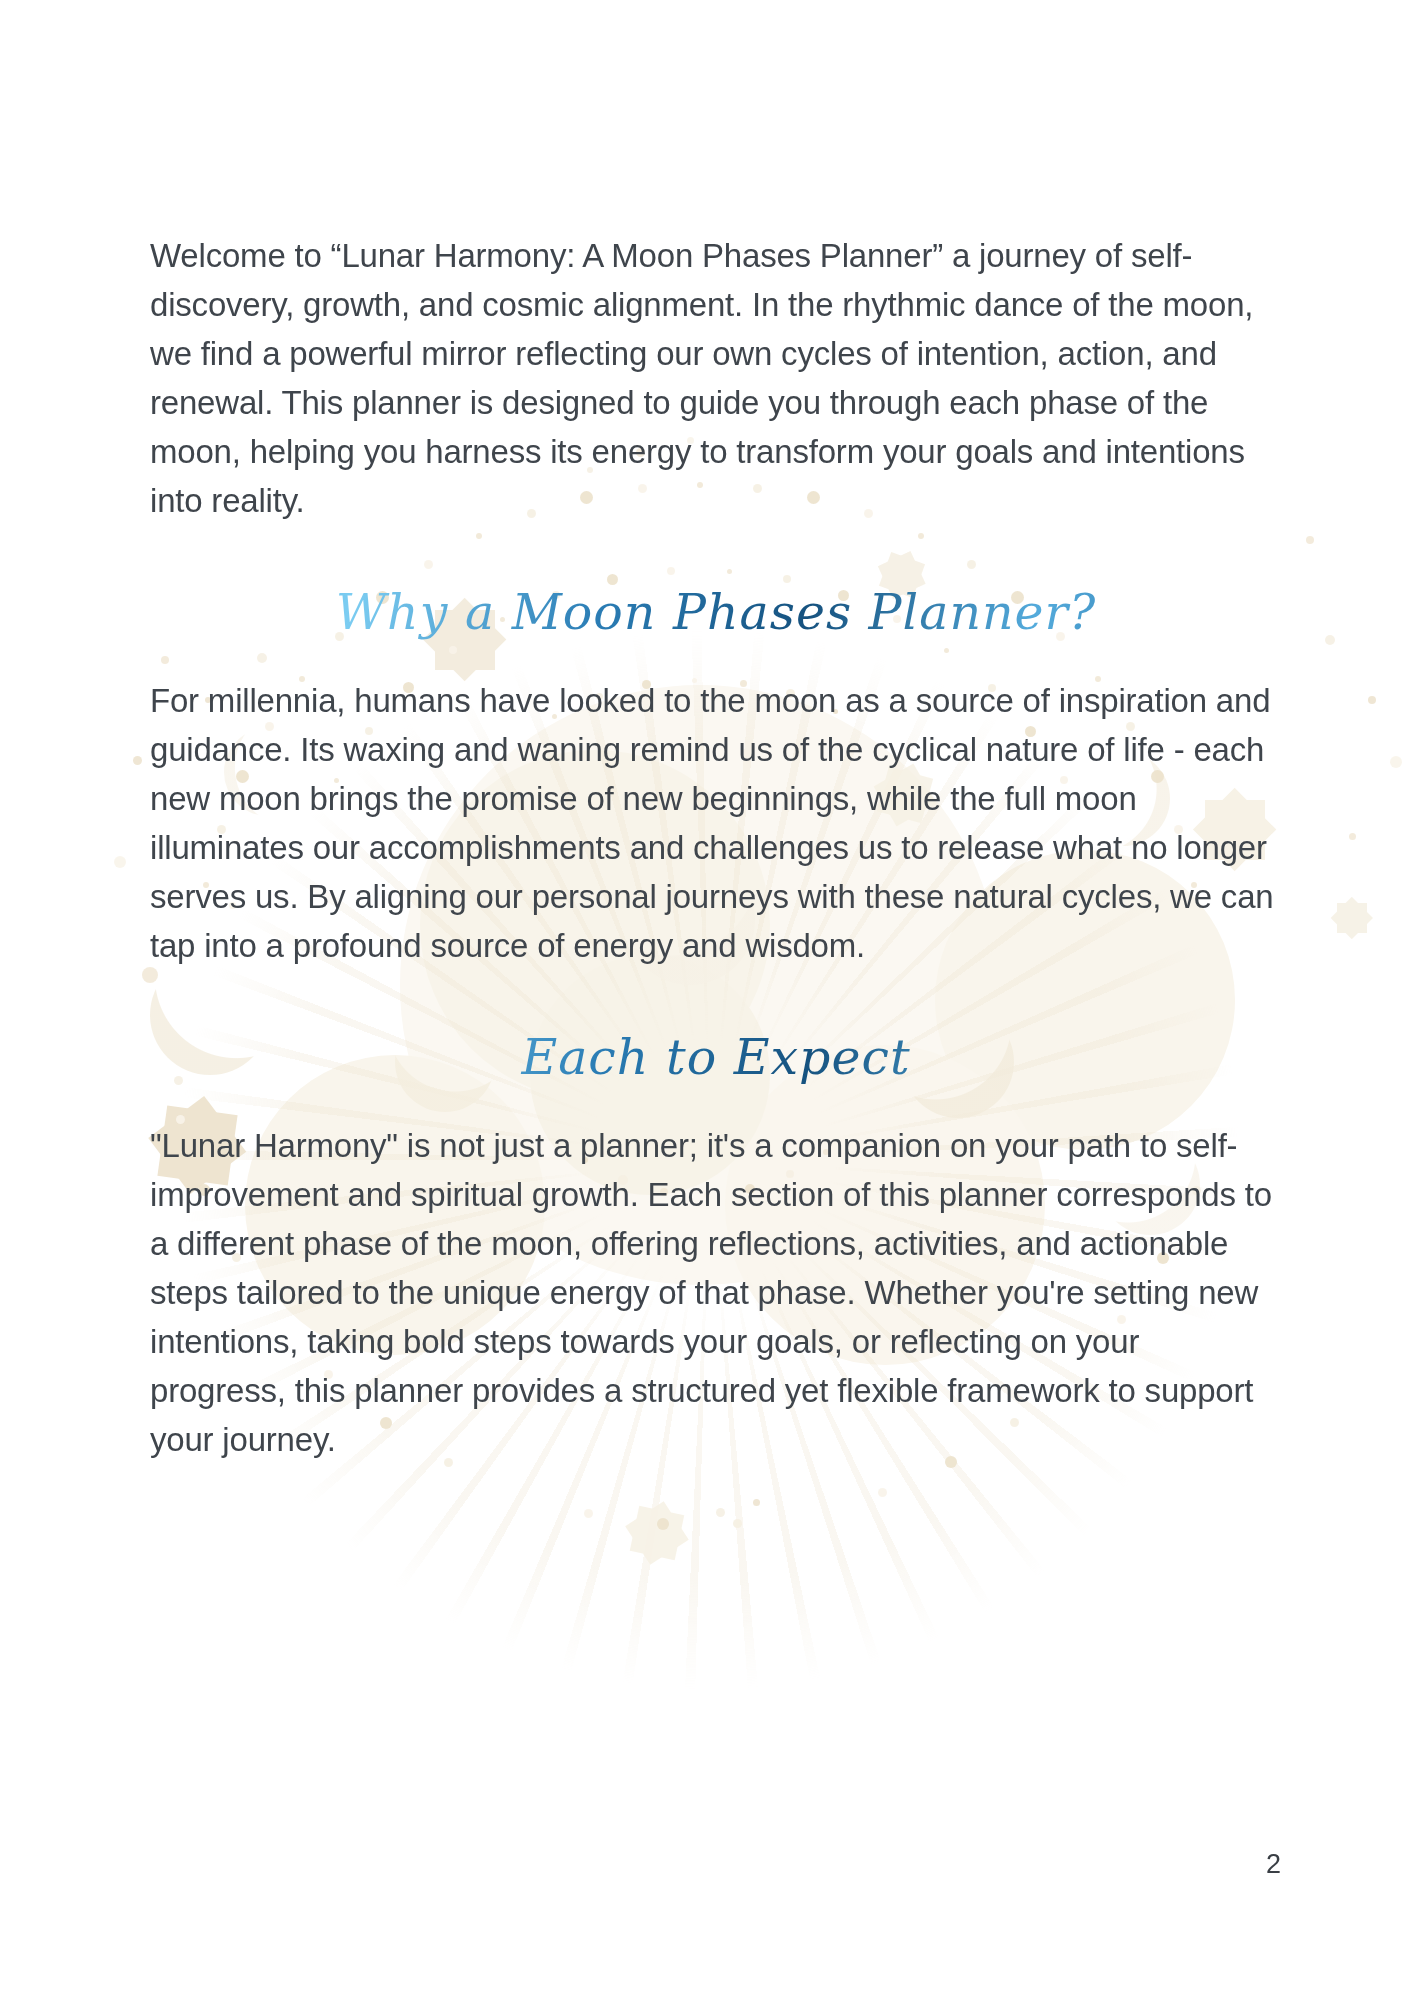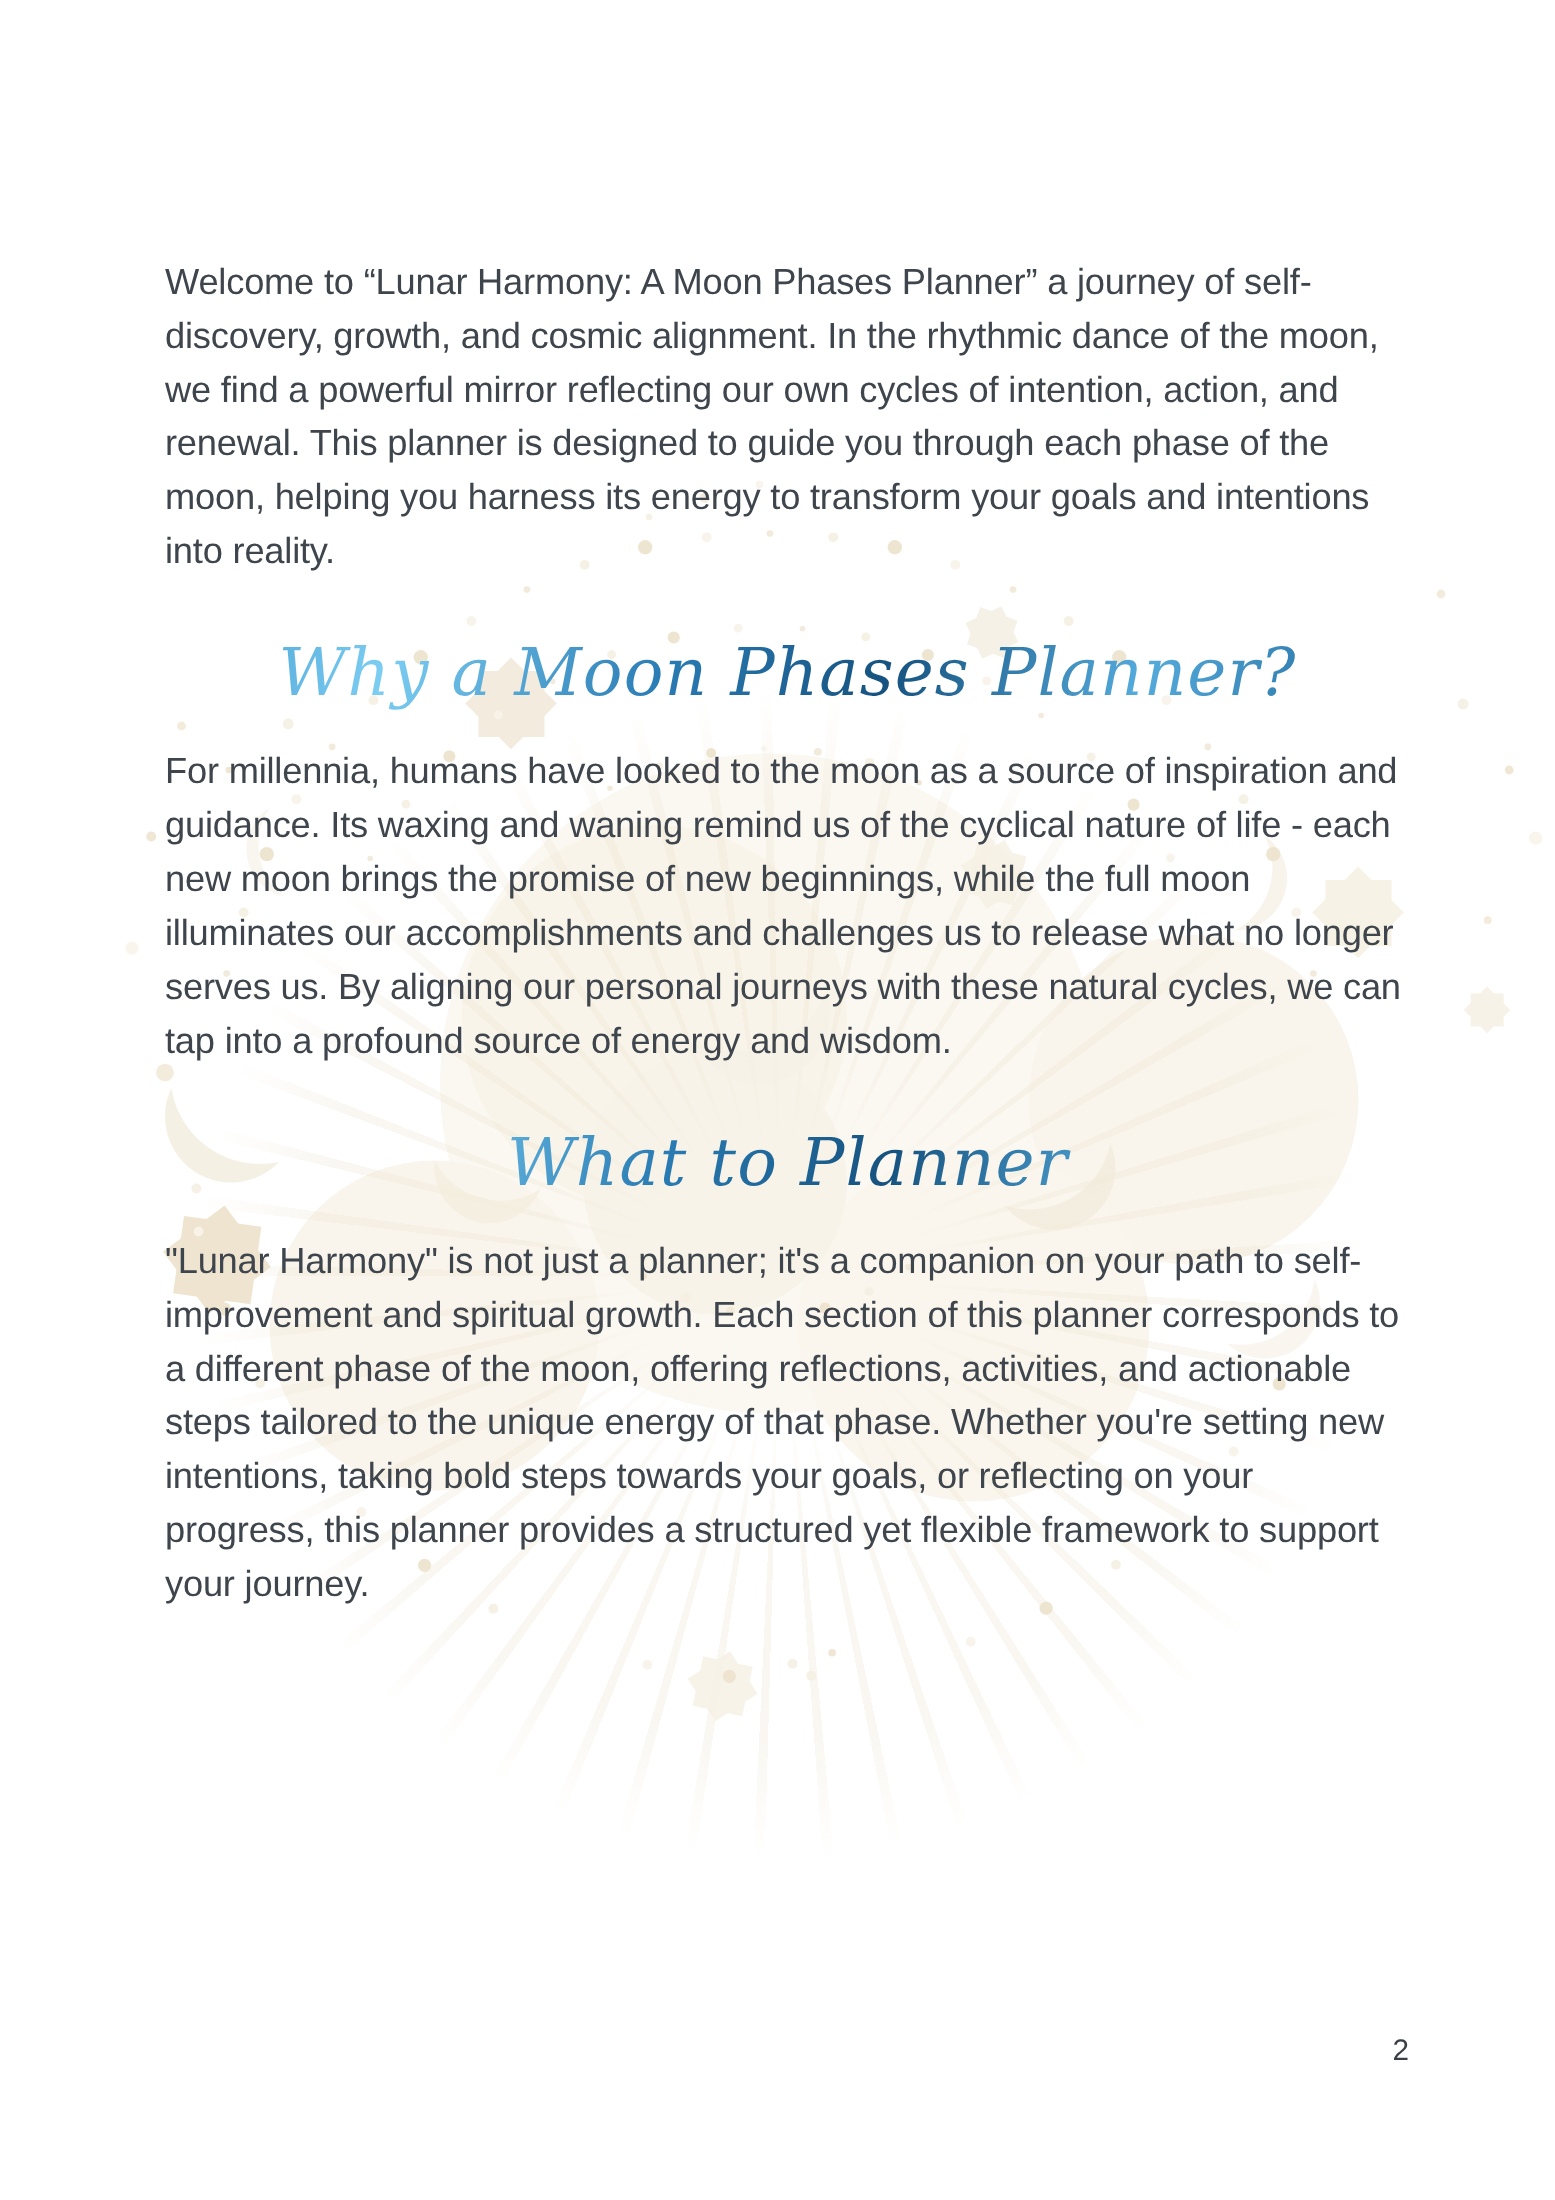--- a/index.html
+++ b/index.html
@@ -26,21 +26,21 @@
     opacity:.5;
   }
   .content{position:absolute;left:150px;top:231px;width:1132px;z-index:1;}
   .body-text{
     margin:0;font-size:33px;line-height:49px;letter-spacing:-0.2px;
     color:#3f454c;font-weight:400;
   }
   .script-heading{
     margin:50px 0 26px 0;text-align:center;
     font-family:"DejaVu Serif",serif;font-style:italic;font-weight:normal;
-    font-size:60px;line-height:75px;letter-spacing:1px;
+    font-size:49px;line-height:75px;letter-spacing:1px;
     background:linear-gradient(104deg,#3e97cc 0%,#7ccdf2 18%,#2a7cb4 40%,
       #16527f 58%,#54abdc 78%,#1d6294 100%);
     -webkit-background-clip:text;background-clip:text;
     -webkit-text-fill-color:transparent;color:transparent;
   }
   .page-number{
     position:absolute;left:1266px;top:1848px;z-index:1;
     font-size:27px;line-height:32px;color:#3a3f45;
   }
 </style>
@@ -161,19 +161,19 @@
       <div class="dot" style="left:587px;top:467px;width:6px;height:6px;background:#f5efe2;opacity:0.85;"></div>
     </div>
 
   <main class="content">
     <p class="body-text">Welcome to “Lunar Harmony: A Moon Phases Planner” a journey of self-discovery, growth, and cosmic alignment. In the rhythmic dance of the moon, we find a powerful mirror reflecting our own cycles of intention, action, and renewal. This planner is designed to guide you through each phase of the moon, helping you harness its energy to transform your goals and intentions into reality.</p>
 
     <h2 class="script-heading">Why a Moon Phases Planner?</h2>
 
     <p class="body-text">For millennia, humans have looked to the moon as a source of inspiration and guidance. Its waxing and waning remind us of the cyclical nature of life - each new moon brings the promise of new beginnings, while the full moon illuminates our accomplishments and challenges us to release what no longer serves us. By aligning our personal journeys with these natural cycles, we can tap into a profound source of energy and wisdom.</p>
 
-    <h2 class="script-heading">What to Planner</h2>
+    <h2 class="script-heading">Each to Expect</h2>
 
     <p class="body-text">"Lunar Harmony" is not just a planner; it's a companion on your path to self-improvement and spiritual growth. Each section of this planner corresponds to a different phase of the moon, offering reflections, activities, and actionable steps tailored to the unique energy of that phase. Whether you're setting new intentions, taking bold steps towards your goals, or reflecting on your progress, this planner provides a structured yet flexible framework to support your journey.</p>
   </main>
 
   <div class="page-number">2</div>
 </div>
 
 </body></html>

